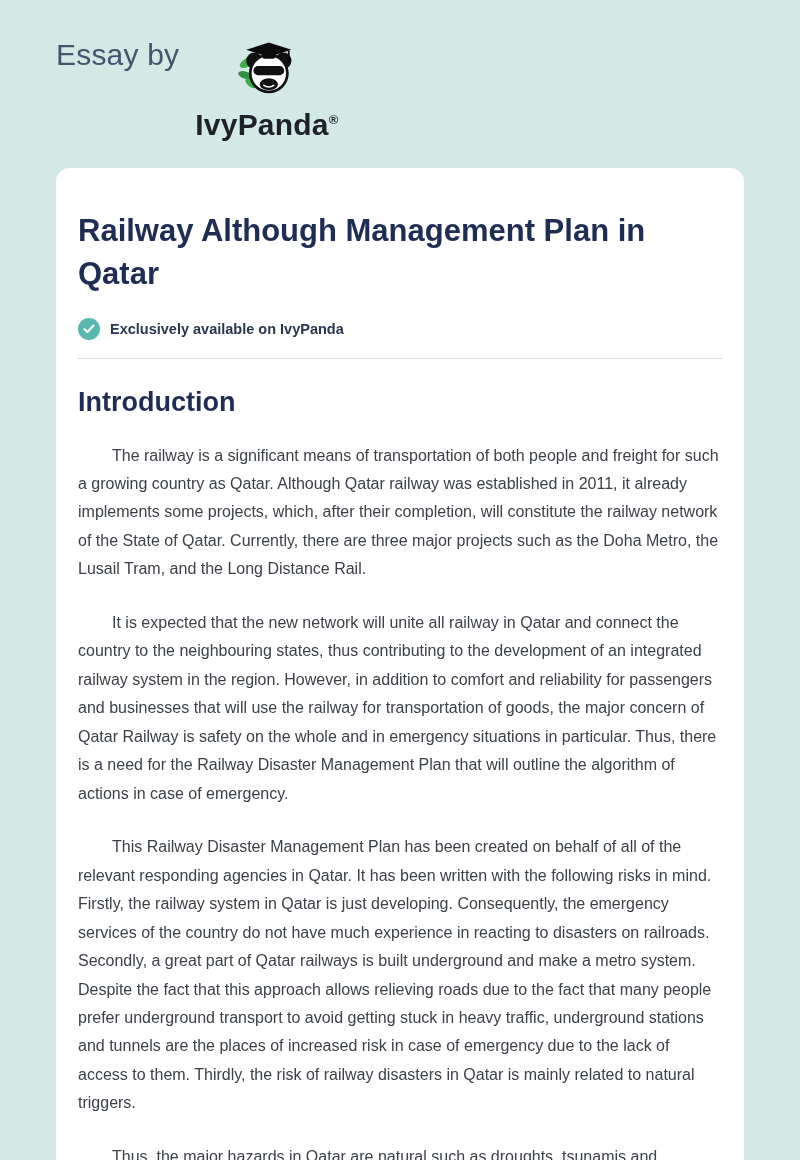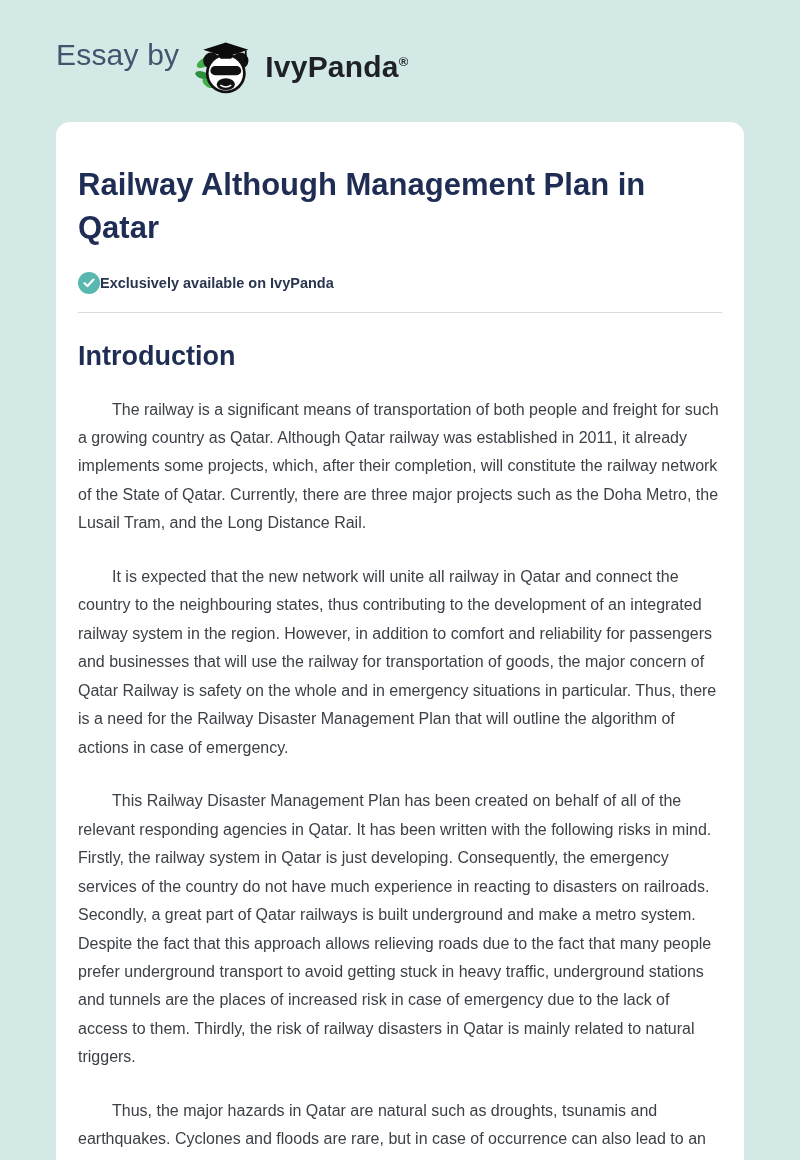--- a/index.html
+++ b/index.html
@@ -23,20 +23,21 @@
   .essay-by {
     font-size: 30px;
     color: #44536e;
     letter-spacing: 0.2px;
   }
   .logo-group {
     display: flex;
     align-items: center;
     gap: 12px;
     cursor: pointer;
+    flex-direction: column;
   }
   .logo-icon svg {
     width: 58px;
     height: 58px;
     display: block;
   }
   .brand-name {
     font-size: 30px;
     font-weight: bold;
     color: #1e2128;
@@ -60,20 +61,21 @@
     margin: 0 0 22px 0;
     font-size: 31px;
     line-height: 1.38;
     font-weight: bold;
     color: #1f2d54;
   }
 
   .badge-row {
     display: flex;
     align-items: center;
+    gap: 10px;
     margin: 0 0 18px 0;
   }
   .check-circle {
     width: 22px;
     height: 22px;
     border-radius: 50%;
     background: #58b7ae;
     display: flex;
     align-items: center;
     justify-content: center;

